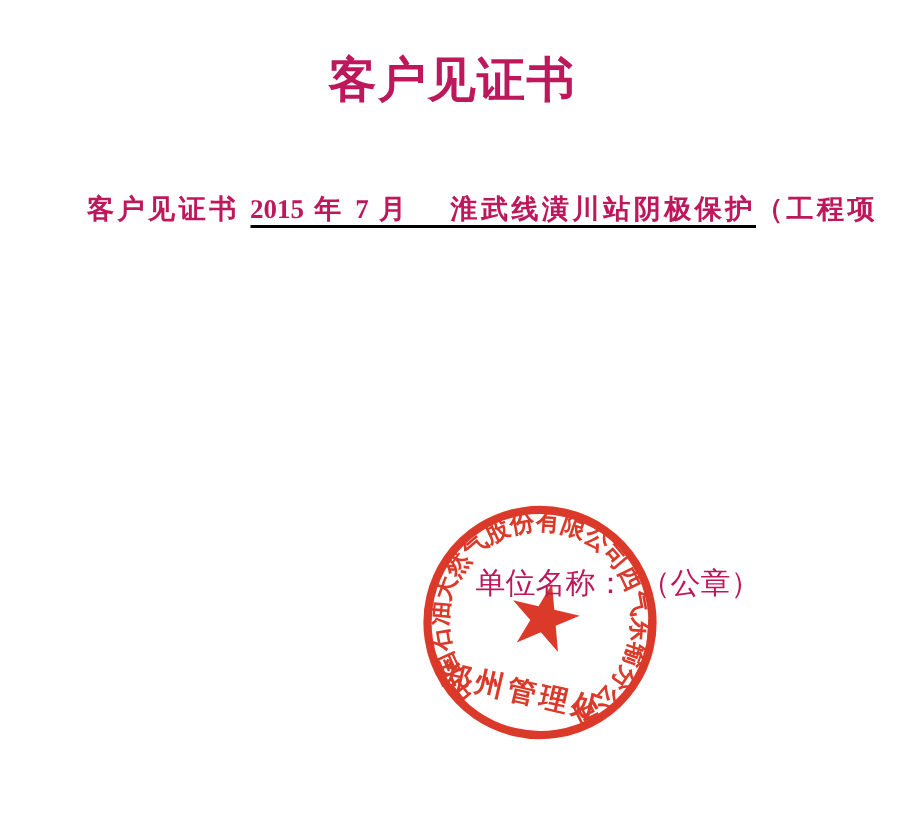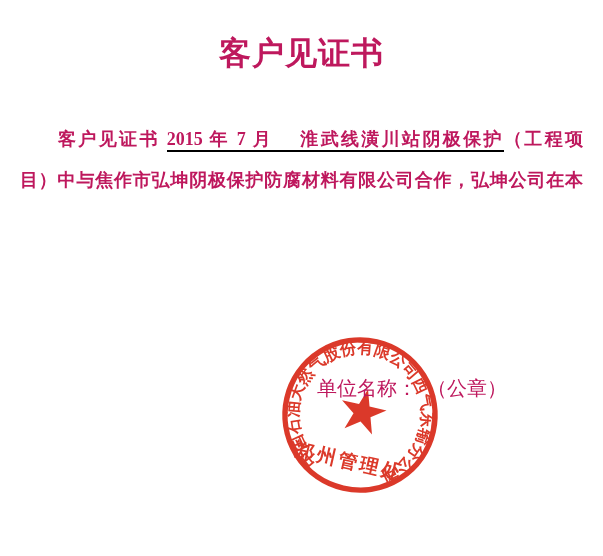--- a/index.html
+++ b/index.html
@@ -61,20 +61,17 @@
       </text>
       <polygon points="0,-24 5.4,-7.4 22.8,-7.4 8.7,2.8 14.1,19.4 0,9.2 -14.1,19.4 -8.7,2.8 -22.8,-7.4 -5.4,-7.4" transform="translate(2,-3)" fill="#d92b1a"></polygon>
       <text x="0" y="54" text-anchor="middle" font-size="19" font-weight="bold" letter-spacing="3" fill="#d92b1a">郑州管理处</text>
     </g>
   </svg>
 
   <div id="para">
     <div class="pline first">
       <span class="lead">客户见证书 </span><span class="uline">2015 年 7 月　 淮武线潢川站阴极保护</span><span>（工程项</span>
     </div>
-    <div class="pline">
-      <span>目）中与焦作市弘坤阴极保护防腐材料有限公司合作，弘坤公司在本</span>
-    </div>
   </div>
 
   <div id="unit-line">单位名称：  （公章）</div>
 
 </div>
 
 </body></html>

